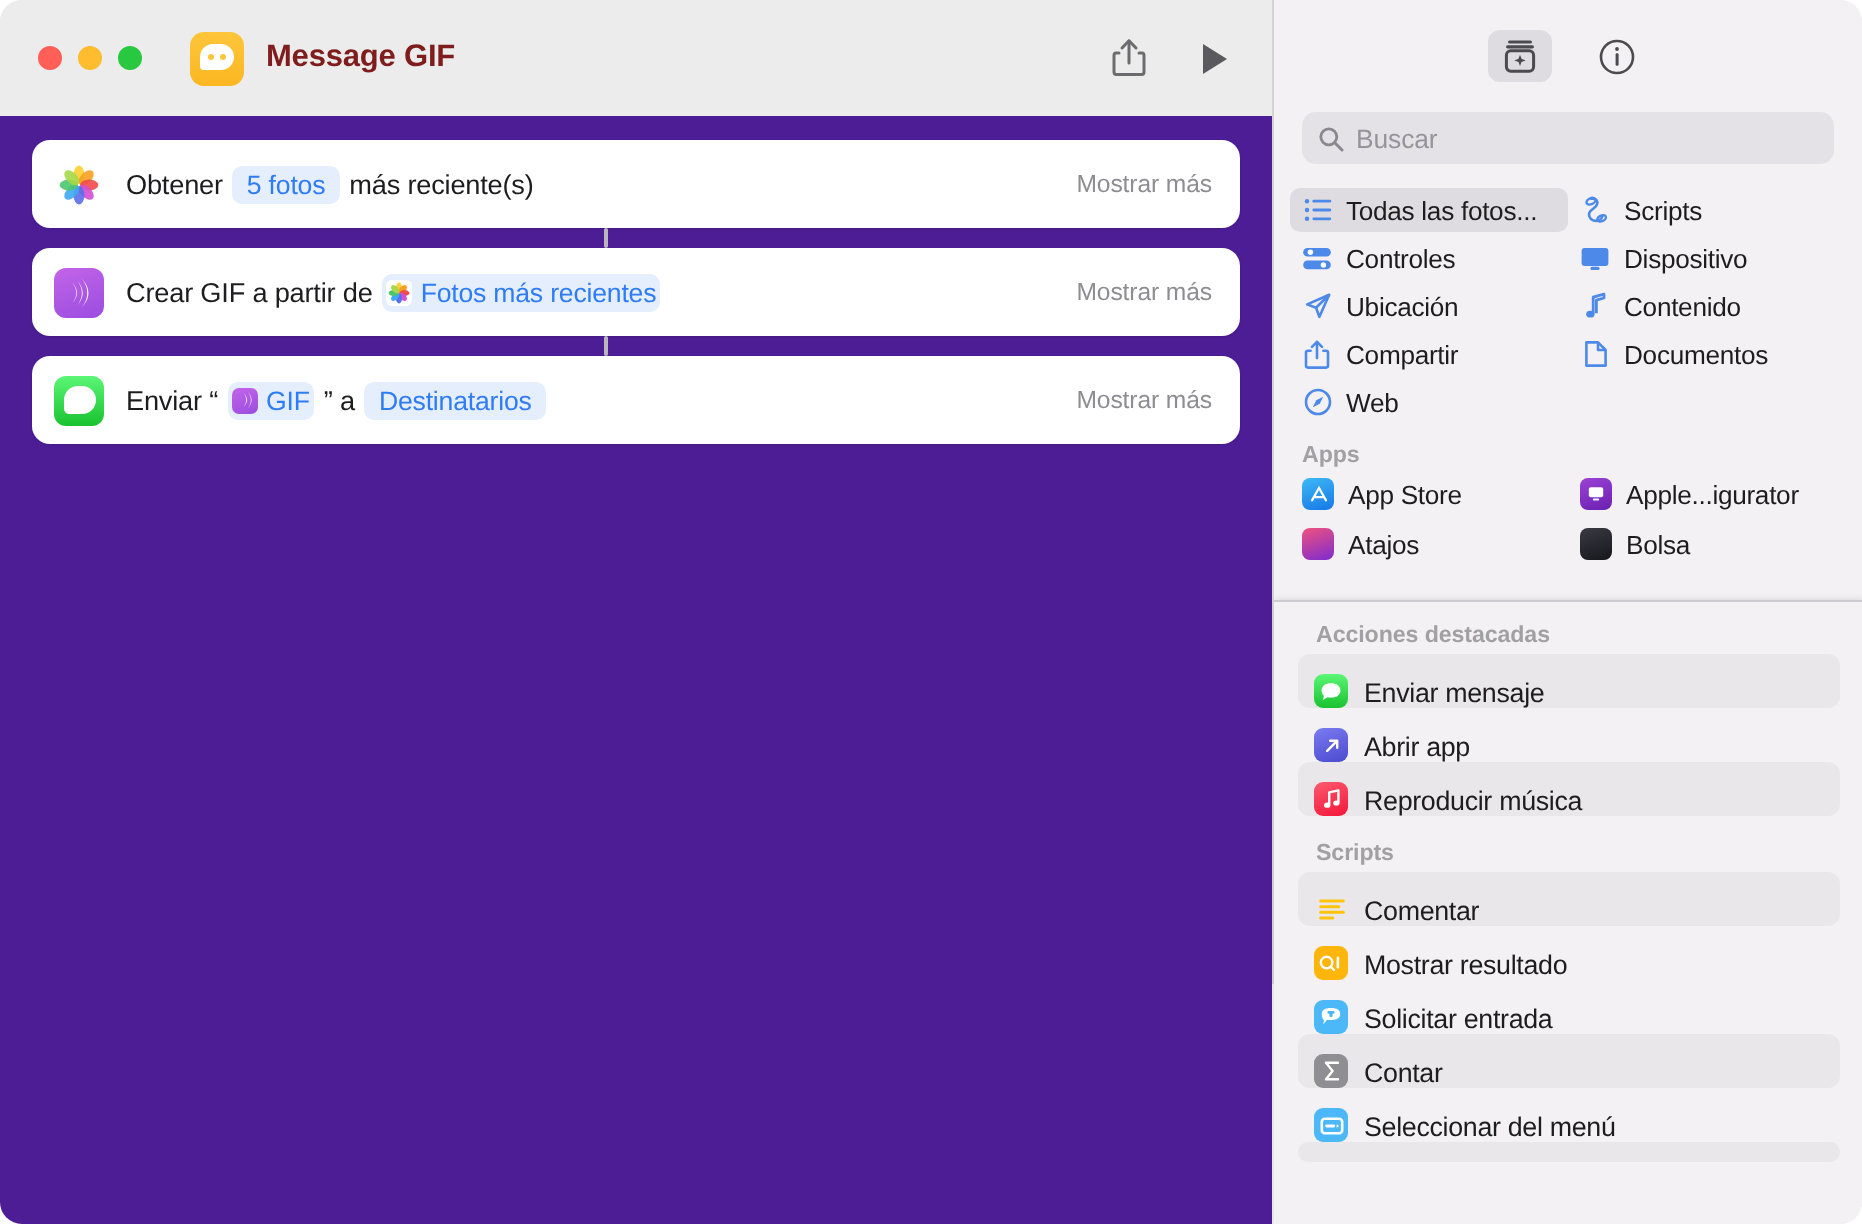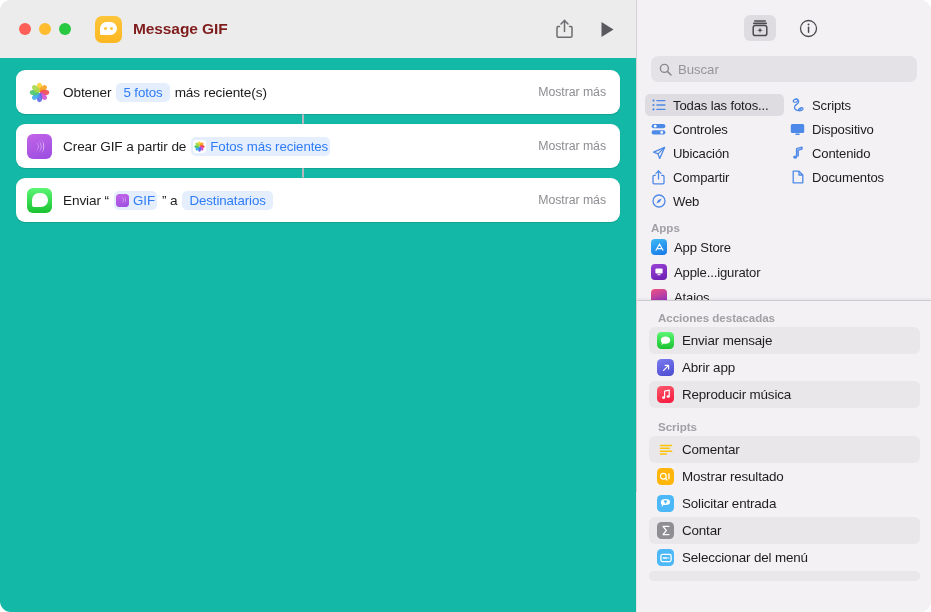--- a/index.html
+++ b/index.html
@@ -65,21 +65,21 @@
     margin-left: auto;
     display: flex; align-items: center; gap: 27px;
     margin-right: 21px;
   }
   .tb-btn { cursor: default; display: flex; align-items: center; justify-content: center; }
 
   
   #editor {
     position: absolute; left: 0; top: 58px;
     width: 636px; height: 554px;
-    background: #14b8a6;
+    background: #4c1d95;
   }
   #actions { padding: 12px 16px 0 16px; position: relative; }
   .action-card {
     position: relative;
     height: 44px;
     background: #ffffff;
     border-radius: 9px;
     display: flex; align-items: center;
     padding: 0 14px 0 11px;
     margin-bottom: 10px;
@@ -201,21 +201,21 @@
 
   #apps-head {
     margin: 9px 0 2px 14px;
     font-size: 11.6px; font-weight: 600;
     color: #a1a0a4;
     letter-spacing: -0.05px;
   }
   #apps {
     padding: 0 8px;
     display: grid;
-    grid-template-columns: 1fr;
+    grid-template-columns: 1fr 1fr;
     row-gap: 3px;
   }
   .app {
     display: flex; align-items: center; gap: 7px;
     height: 22px; padding: 0 6px;
     font-size: 13.1px; color: #1d1d1f;
     white-space: nowrap; overflow: hidden;
     letter-spacing: -0.15px;
   }
   .app-ic { width: 16px; height: 16px; border-radius: 4px; flex: none; }
@@ -231,21 +231,21 @@
   }
   .sec-head {
     margin: 10px 0 3px 21px;
     font-size: 11.6px; font-weight: 600;
     color: #a1a0a4;
     letter-spacing: -0.05px;
   }
   .row {
     margin: 0 12px;
     height: 27px;
-    display: flex; align-items: center;
+    display: flex; align-items: flex-end;
     gap: 8px;
     padding: 0 8px;
     border-radius: 6px;
     font-size: 13.4px;
     color: #1d1d1f;
     letter-spacing: -0.15px;
     white-space: nowrap;
   }
   .row.alt { background: #e9e7ea; }
   .r-ic { width: 17px; height: 17px; border-radius: 4.5px; flex: none; display: flex; align-items: center; justify-content: center; }

